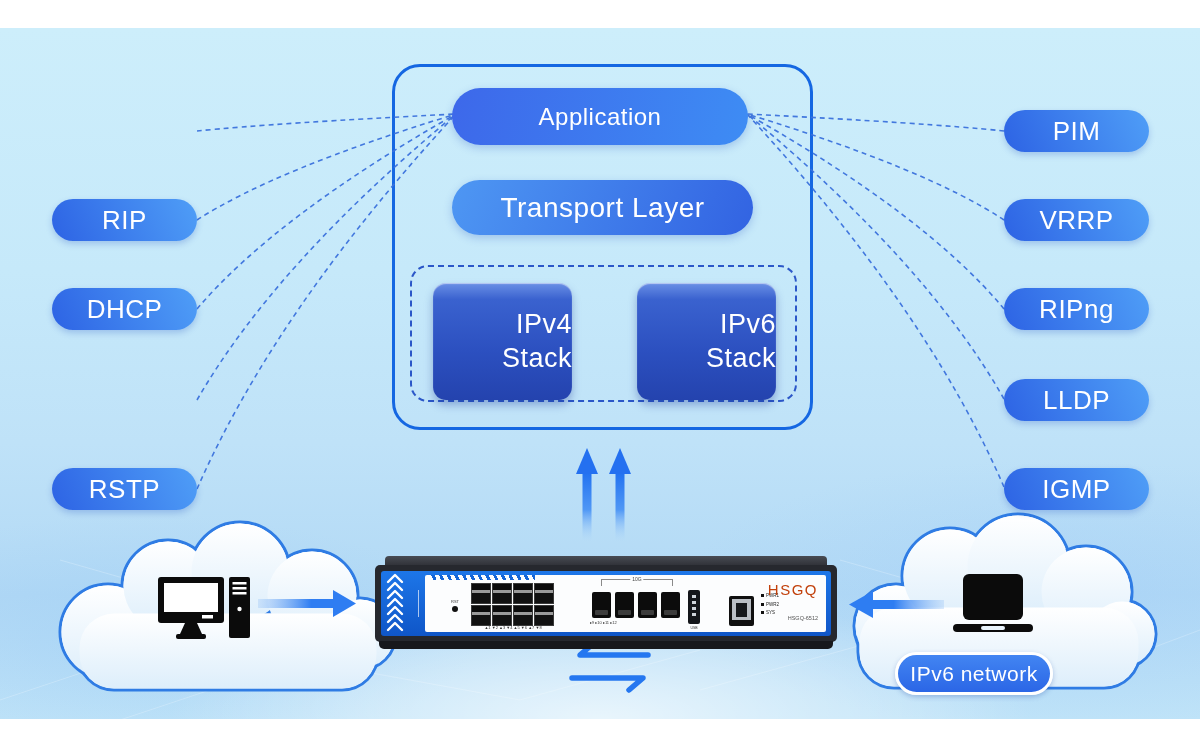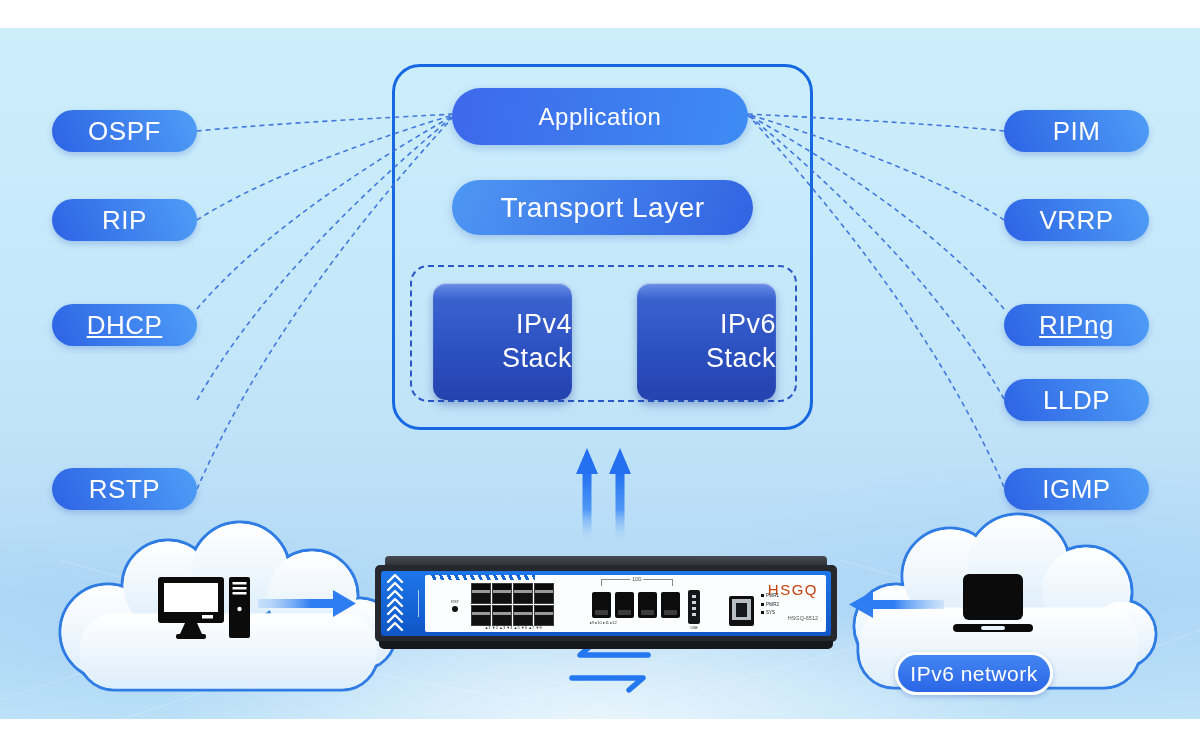--- a/index.html
+++ b/index.html
@@ -31,21 +31,21 @@
     display:flex;flex-direction:column;align-items:flex-end;justify-content:center;
     color:#fff;font-size:27px;line-height:1.25;letter-spacing:.5px;
     background:linear-gradient(180deg,#6a90e6 0%,#3a62cf 14%,#2c50c0 58%,#2443ae 100%);
     box-shadow:0 5px 8px rgba(25,55,150,.35), inset 0 1px 1px rgba(255,255,255,.55);}
   .stack-v4{left:433px;} .stack-v6{left:637px;}
   
   .proto{width:145px;height:42px;font-size:26px;
     background:linear-gradient(65deg,#2d63e4 0%,#4f9ef7 100%);
     box-shadow:0 3px 6px rgba(30,80,190,.25);}
   .pl{left:52px;} .pr{left:1004px;}
-  .y0{top:110px;}.y1{top:199px;}.y2{top:304px;text-decoration:underline;}.y3{top:379px;}.y4{top:468px;}
+  .y0{top:110px;}.y1{top:199px;}.y2{top:288px;}.y3{top:379px;}.y4{top:468px;}
   
   .netlabel{height:37px;font-size:21px;z-index:4;border:3px solid #fff;border-radius:22px;
     background:linear-gradient(180deg,#4285f2,#2b66e6);
     box-shadow:0 2px 5px rgba(40,80,170,.3);}
   .nl4{left:148px;top:659px;width:157px;}
   .nl6{left:895px;top:652px;width:152px;}
   
   .devicon{position:absolute;z-index:4;}
   
   .switch{position:absolute;left:375px;top:556px;width:462px;height:96px;z-index:2;}
@@ -216,21 +216,20 @@
 
   <div class="stack-btn stack-v4">
     <span>IPv4</span>
     <span>Stack</span>
   </div>
   <div class="stack-btn stack-v6">
     <span>IPv6</span>
     <span>Stack</span>
   </div>
 
-  <div class="pill proto pl y0">OSPF</div>
   <div class="pill proto pl y1">RIP</div>
   <div class="pill proto pl y2">DHCP</div>
   <div class="pill proto pr y0">PIM</div>
 
   <div class="pill proto pl y4">RSTP</div>
   <div class="pill proto pr y1">VRRP</div>
   <div class="pill proto pr y3">LLDP</div>
   <div class="pill proto pr y2">RIPng</div>
   <div class="pill proto pr y4">IGMP</div>
 

